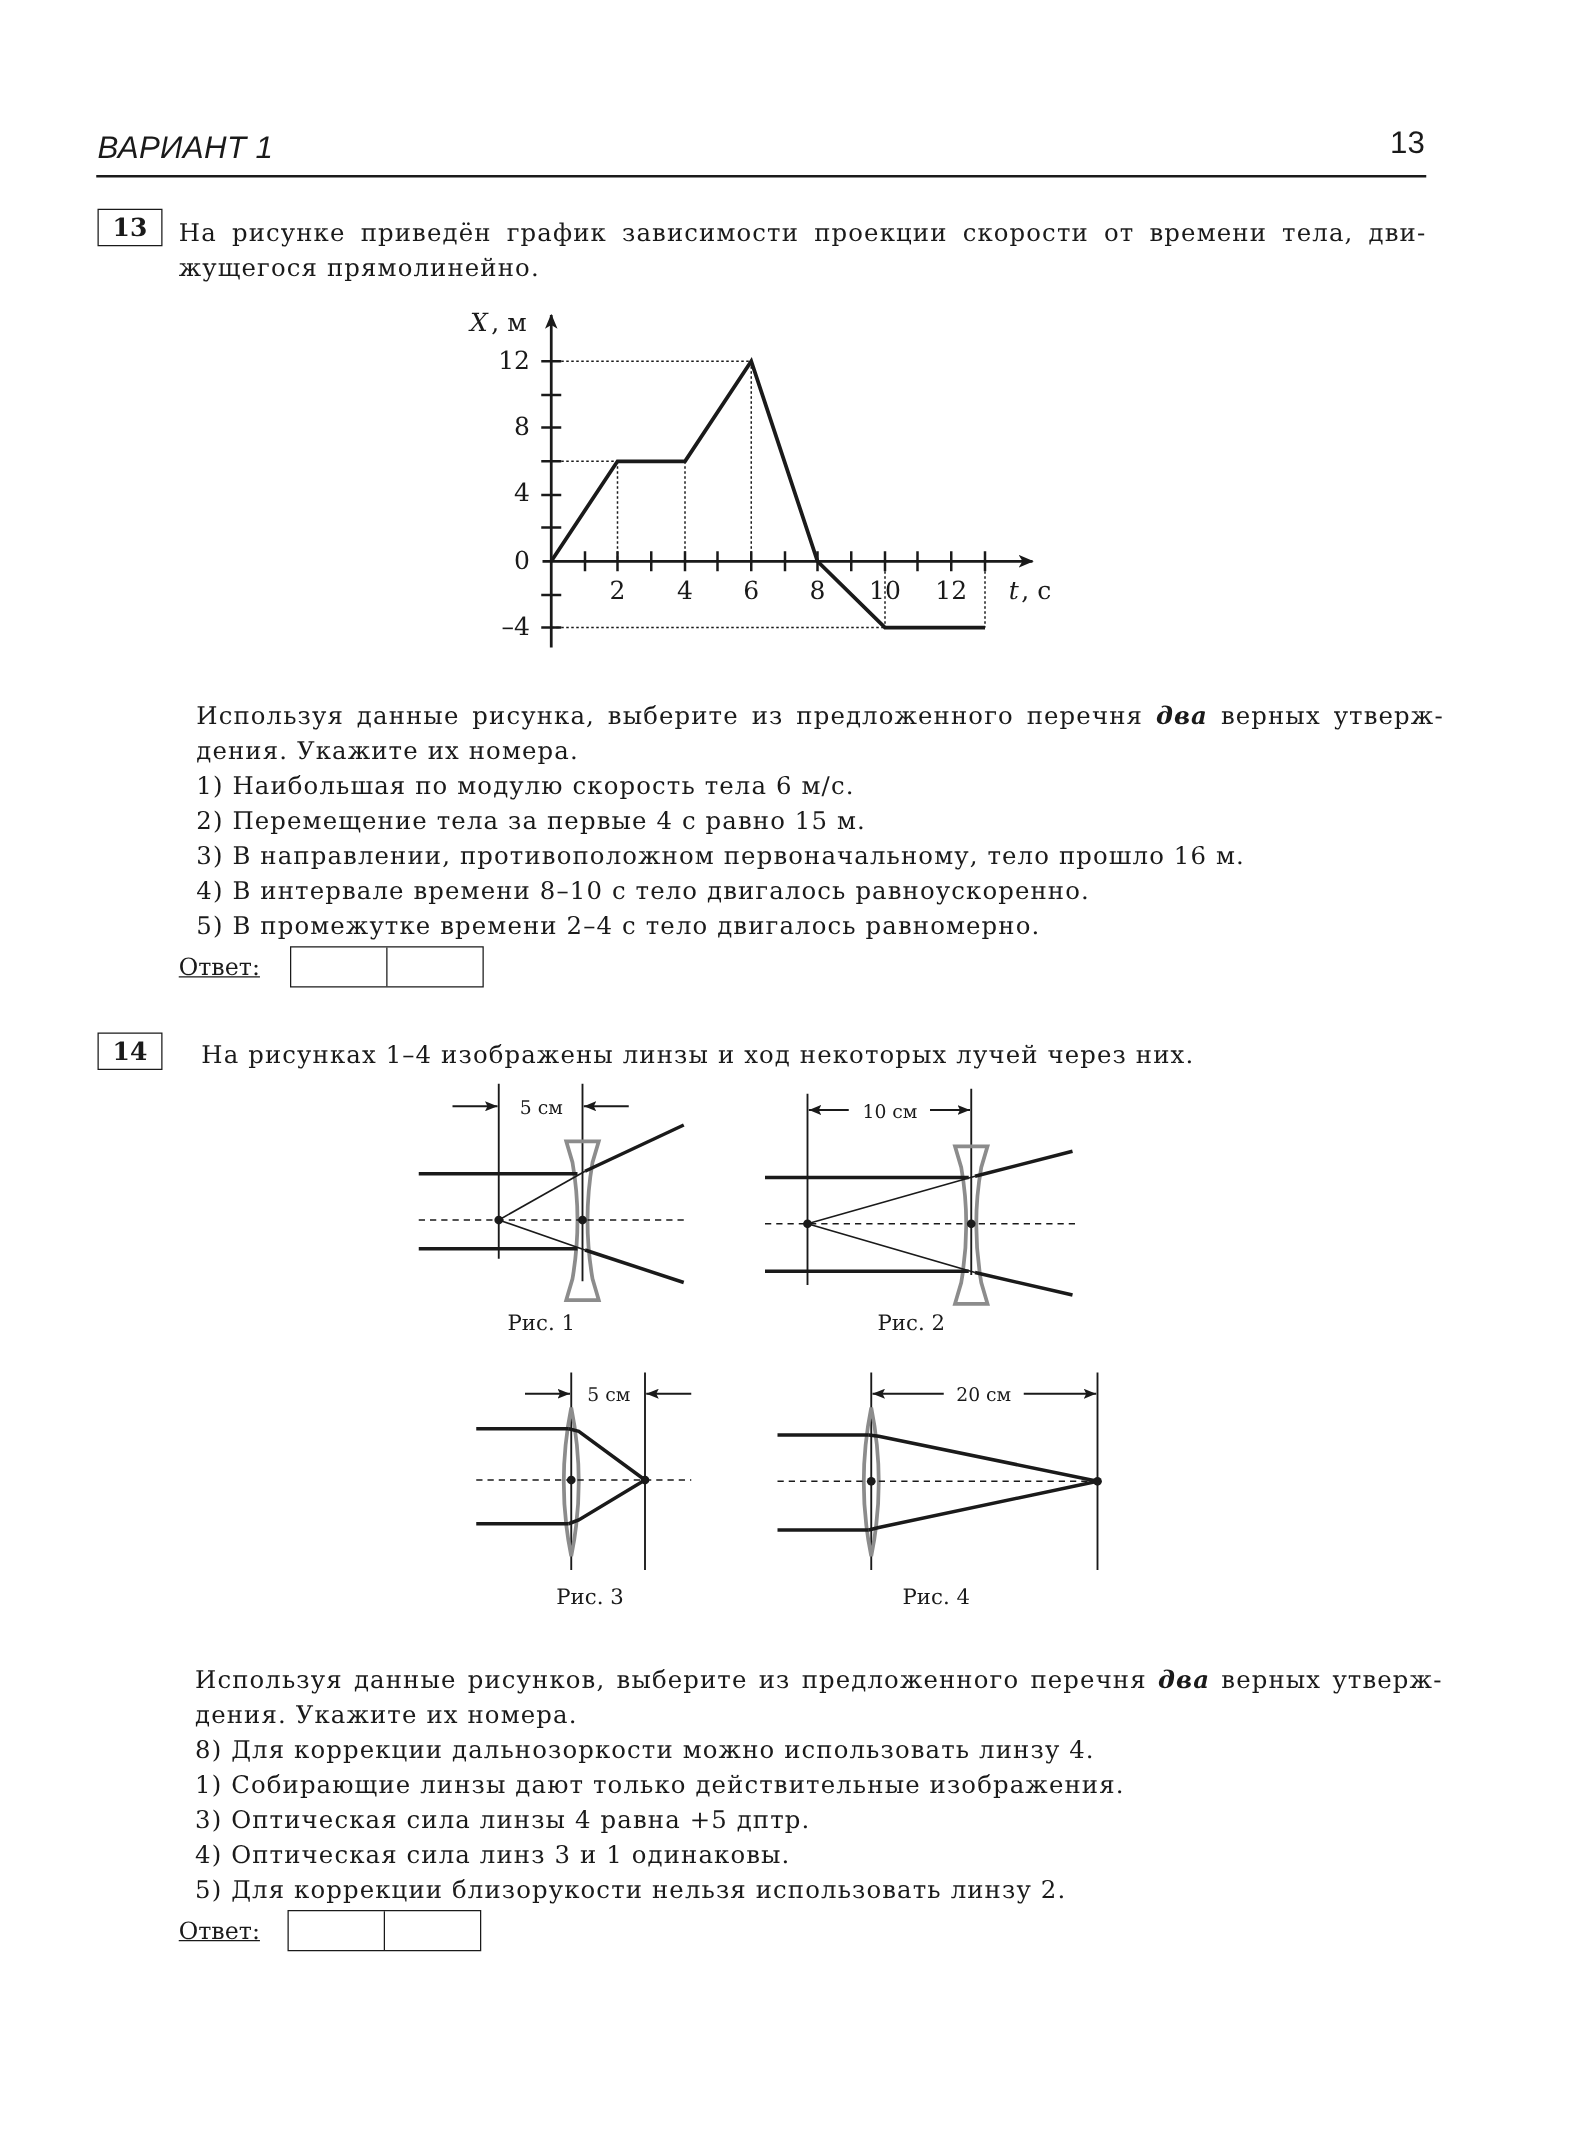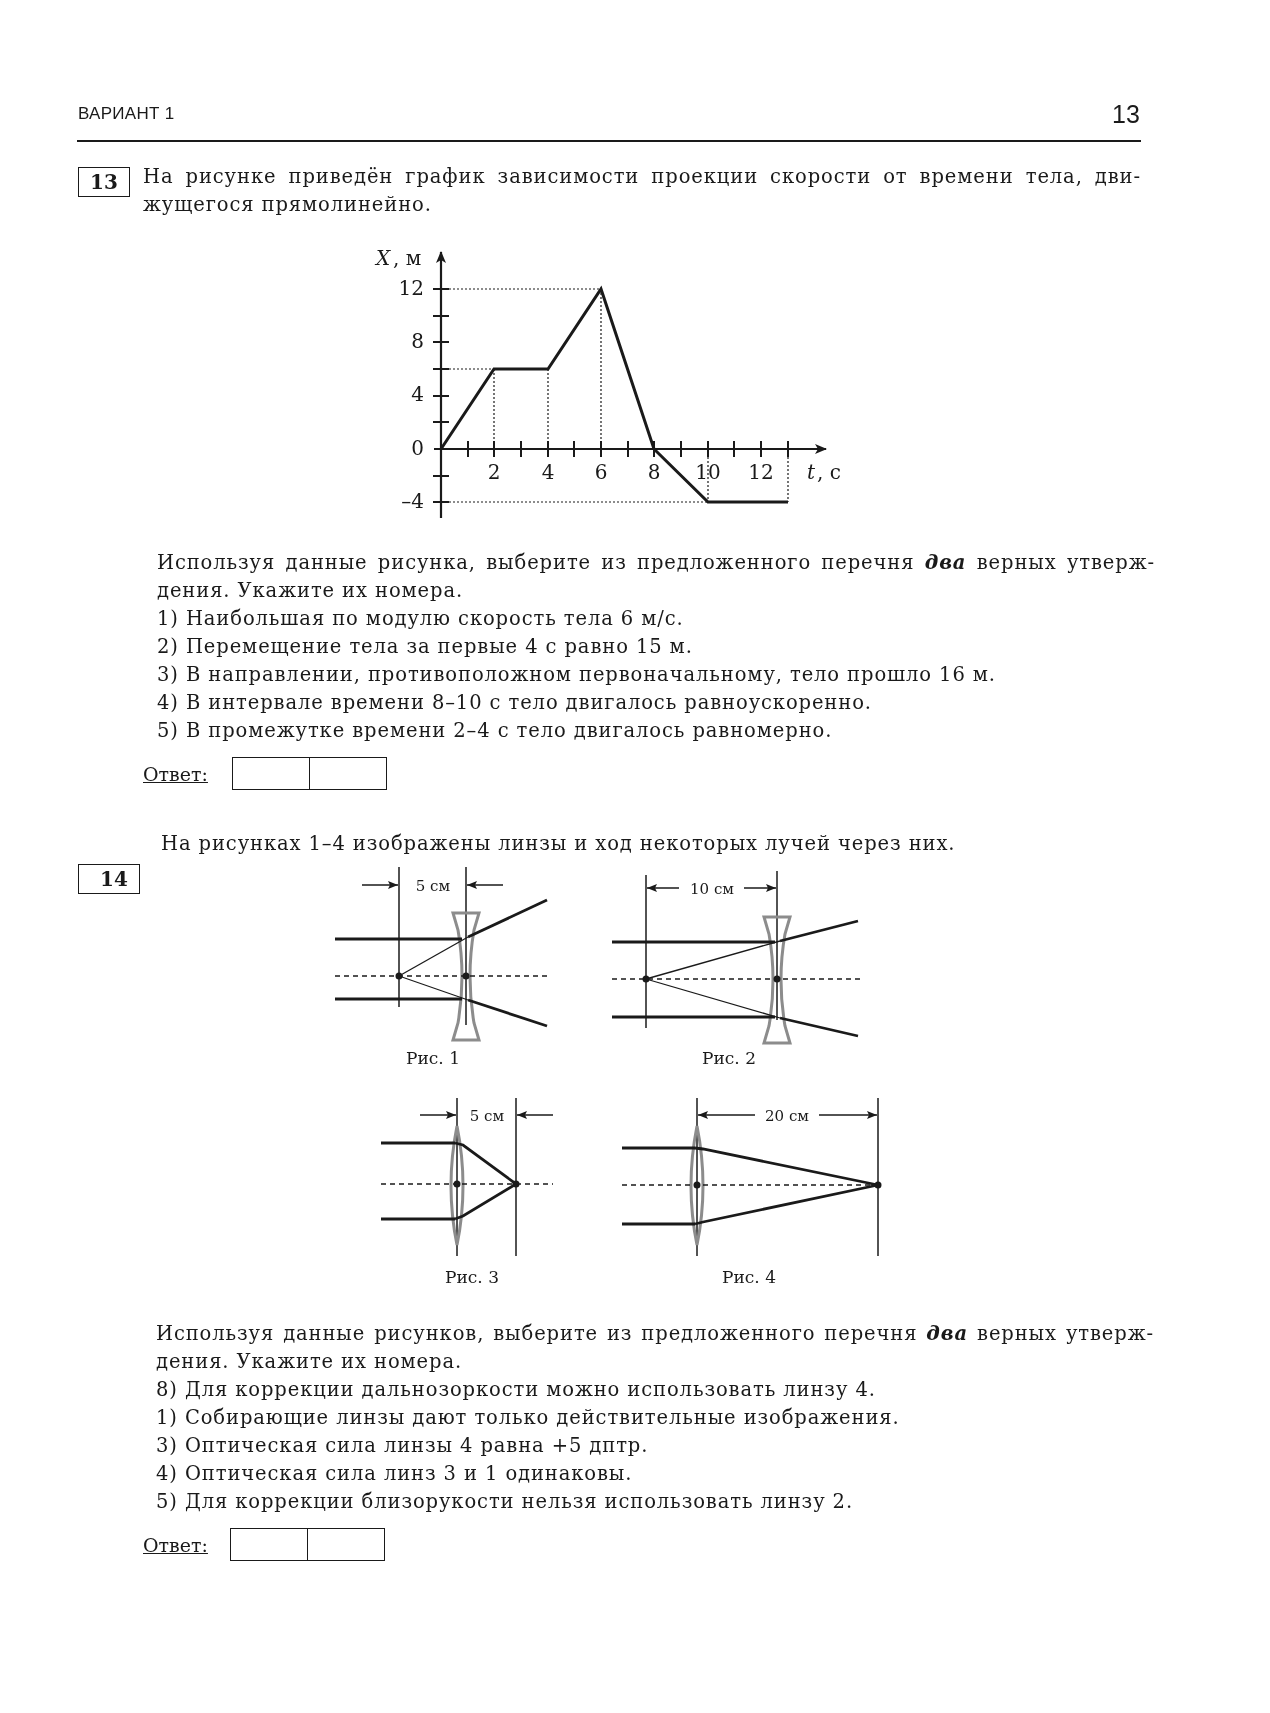--- a/index.html
+++ b/index.html
@@ -1,27 +1,27 @@
 <!DOCTYPE html>
 <html><head>
 <meta charset="utf-8">
 <style>
   html, body { margin: 0; padding: 0; background: #ffffff; }
   body { width: 1270px; height: 1713px; position: relative; overflow: hidden;
          font-family: "DejaVu Serif", "Liberation Serif", serif; color: #1a1a1a; }
   .abs { position: absolute; }
   .header-left { left: 78px; top: 104px; font-family: "Liberation Sans", "DejaVu Sans", sans-serif;
-                 font-size: 17px; letter-spacing: 0.3px; }
+                 font-size: 25px; letter-spacing: 0.3px; font-style: italic; }
   .header-right { left: 1112px; top: 100px; font-family: "Liberation Sans", "DejaVu Sans", sans-serif;
                   font-size: 25px; }
   .rule { left: 77px; top: 140px; width: 1064px; height: 2px; background: #1a1a1a; }
   .qnum { width: 50px; height: 28px; border: 1.5px solid #1a1a1a; text-align: center;
           font-family: "DejaVu Serif", serif; font-weight: bold; font-size: 20px; line-height: 28px; }
   .ptext { font-size: 19.5px; line-height: 28px; letter-spacing: 0.9px; white-space: nowrap; }
-  .justify-line { display: block; text-align: justify; text-align-last: justify; }
+  .justify-line { display: block; text-align: justify; text-align-last: justify; margin-top: 10px; }
   .answer-label { font-size: 19px; text-decoration: underline; }
   .answer-box { display: flex; border: 1.5px solid #1a1a1a; height: 31px; }
   .answer-cell { width: 76px; height: 31px; }
   .answer-cell + .answer-cell { border-left: 1.5px solid #1a1a1a; }
   svg text { font-family: "DejaVu Serif", serif; fill: #1a1a1a; }
   em.bold-italic { font-style: italic; font-weight: bold; }
 </style>
 </head>
 <body>
 
@@ -106,21 +106,21 @@
   <div>3) В направлении, противоположном первоначальному, тело прошло 16 м.</div>
   <div>4) В интервале времени 8–10 с тело двигалось равноускоренно.</div>
   <div>5) В промежутке времени 2–4 с тело двигалось равномерно.</div>
 </div>
 <div class="abs answer-label" style="left:143px; top:763px;">Ответ:</div>
 <div class="abs answer-box" style="left:232px; top:757px;">
   <div class="answer-cell"></div>
   <div class="answer-cell"></div>
 </div>
 
-<div class="abs qnum" style="left:78px; top:864px;padding-left:10px;">14</div>
+<div class="abs qnum" style="left:78px; top:826px;">14</div>
 <div class="abs ptext" style="left:161px; top:830px;">На рисунках 1–4 изображены линзы и ход некоторых лучей через них.</div>
 
 <svg class="abs" style="left:0; top:0;" width="1270" height="1300">
   <defs>
     <marker id="dimArrow" markerWidth="10" markerHeight="8" refX="10" refY="4" orient="auto" markerUnits="userSpaceOnUse">
       <path d="M0,0 L10,4 L0,8 L2,4 Z" fill="#1a1a1a"></path>
     </marker>
   </defs>
 
   <g>

